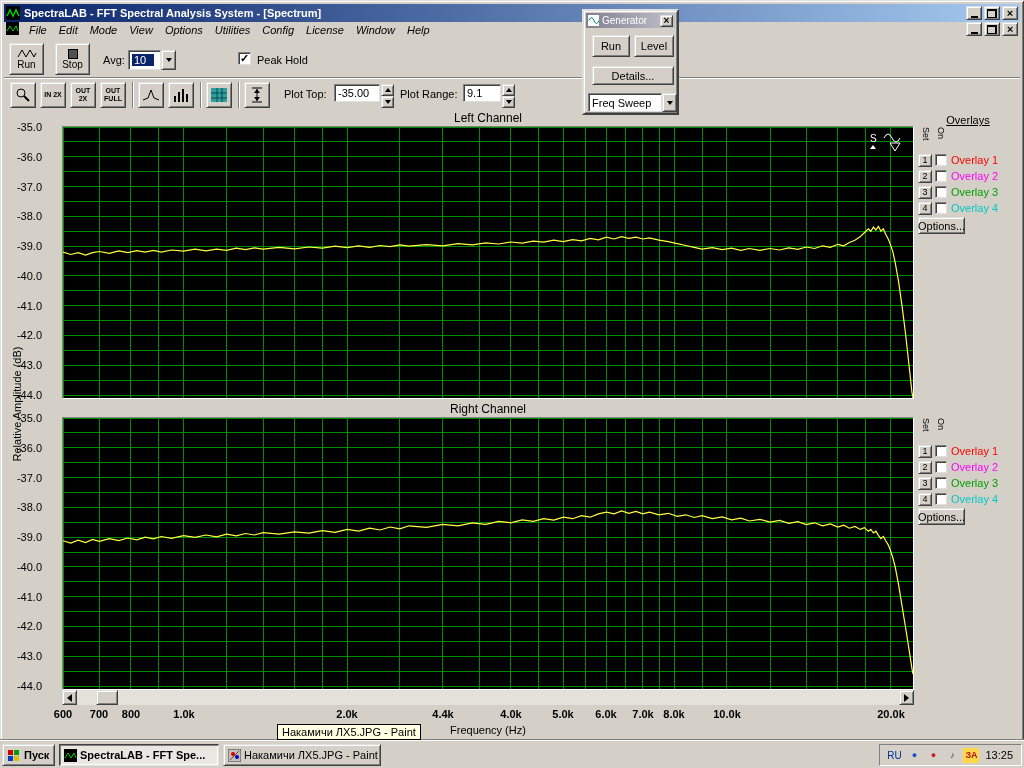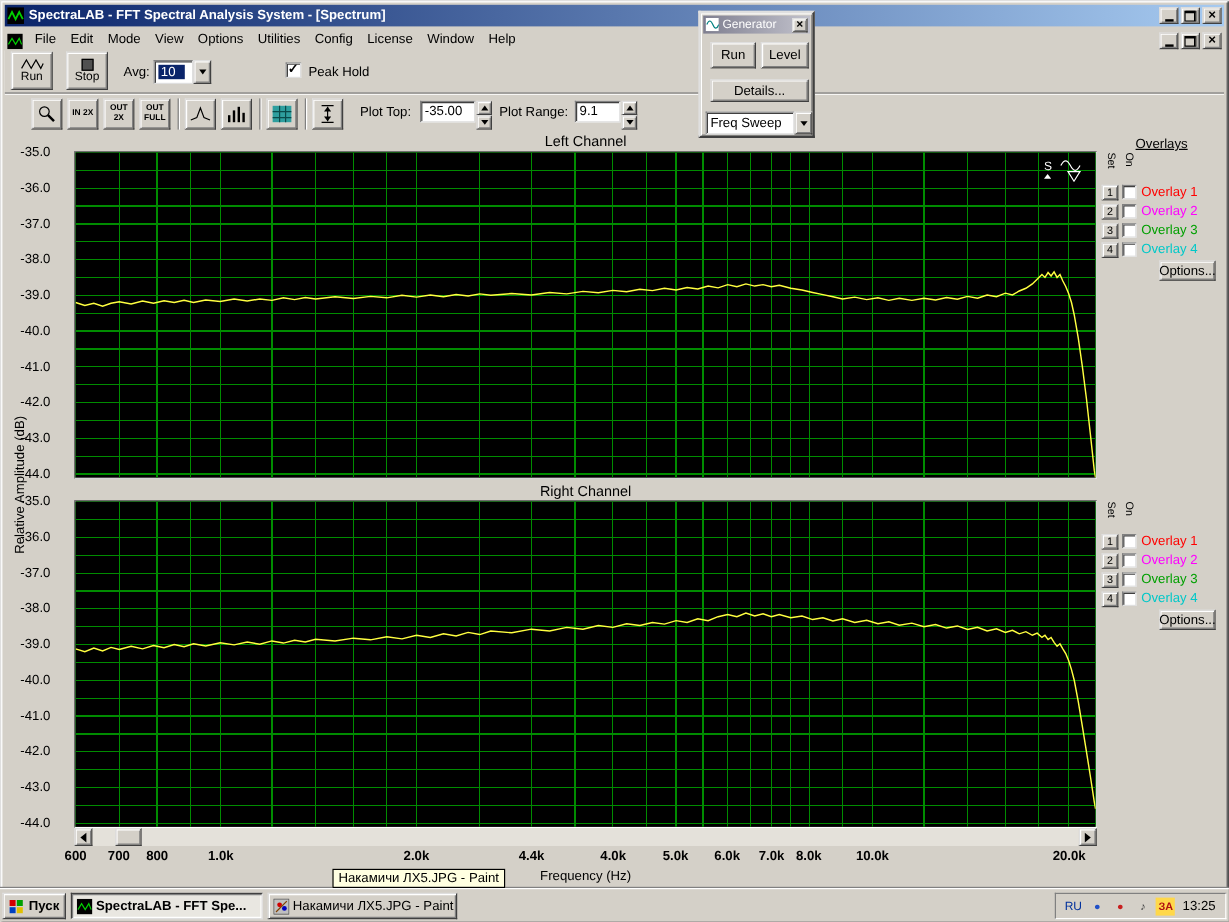--- a/index.html
+++ b/index.html
@@ -26,27 +26,27 @@
   .ico-min { width:7px; height:2px; background:#000; margin-top:7px; }
   .ico-restore { position:relative; width:10px; height:9px; }
   .ico-restore::before { content:""; position:absolute; right:0; top:0; width:7px; height:6px;
                          border:1px solid #000; border-top-width:2px; background:#d4d0c8; }
   .ico-restore::after { content:""; position:absolute; left:0; bottom:0; width:7px; height:6px;
                         border:1px solid #000; border-top-width:2px; background:#d4d0c8; }
   .xglyph { font-weight:bold; font-size:11px; line-height:1; }
 
   
   .menubar { position:absolute; left:4px; top:22px; right:4px; height:19px;
-             display:flex; align-items:flex-end; padding:0 2px; }
+             display:flex; align-items:flex-start; padding:0 2px;font-style:italic; }
   .menu-item { padding:2px 6px; cursor:default; }
   .menubar .mdi-btns { margin-left:auto; display:flex; }
 
   
   .toolbar1 { position:absolute; left:4px; top:41px; right:4px; height:37px; border-bottom:1px solid #808080; box-shadow:0 1px 0 #fff; }
-  .toolbar2 { position:absolute; left:20px; top:79px; right:4px; height:32px; }
+  .toolbar2 { position:absolute; left:4px; top:79px; right:4px; height:32px; }
   .tbtn { position:absolute; display:flex; flex-direction:column; align-items:center; justify-content:center; }
   .tbtn .lbl { font-size:10px; }
   .mini-txt { font-size:7px; font-weight:bold; line-height:1.1; text-align:center; }
   .combo { position:absolute; display:flex; height:20px; }
   .combo-field { flex:1; background:#fff; border:1px solid; border-color:#808080 #dfdfdf #dfdfdf #808080;
                  box-shadow:inset 1px 1px 0 #404040; display:flex; align-items:center; padding:2px 3px;text-align:right; }
   .combo-sel { background:#0a246a; color:#fff; padding:0 8px 0 2px; }
   .combo-arrow { width:15px; display:flex; align-items:center; justify-content:center; }
   .tri-down { width:0; height:0; border:3px solid transparent; border-top:4px solid #000; margin-top:3px; }
   .tri-up-s { width:0; height:0; border:3px solid transparent; border-bottom:4px solid #000; margin-bottom:3px;}
@@ -74,21 +74,21 @@
   
   .ovheader { position:absolute; left:918px; width:100px; text-align:center; text-decoration:underline; }
   .ovpanel { position:absolute; left:918px; width:104px; }
   .vlabel { position:absolute; top:0; writing-mode:vertical-rl; font-size:9px; }
   .ovrow { position:absolute; left:0; height:16px; display:flex; align-items:center; }
   .ovnum { width:14px; height:13px; font-size:9px; display:flex; align-items:center; justify-content:center; margin-right:3px; }
   .ovcheck { width:12px; height:12px; background:#fff; border:1px solid; border-color:#808080 #dfdfdf #dfdfdf #808080;
              box-shadow:inset 1px 1px 0 #404040; margin-right:4px; }
   .ovlabel { font-size:11px; white-space:nowrap; }
   .options-btn { position:absolute; left:0; width:47px; height:17px; font-size:11px;
-                 display:flex; align-items:center; justify-content:center; font-family:"Liberation Sans",sans-serif;margin-left:48px; }
+                 display:flex; align-items:center; justify-content:center; font-family:"Liberation Sans",sans-serif; }
 
   
   .hscroll { position:absolute; left:62px; top:690px; width:852px; height:15px; background:#e4e1da; }
   .sb-btn { position:absolute; top:0; width:15px; height:15px; display:flex; align-items:center; justify-content:center; }
   .tri-left { width:0; height:0; border:4px solid transparent; border-right:5px solid #000; margin-left:-4px; }
   .tri-right { width:0; height:0; border:4px solid transparent; border-left:5px solid #000; margin-right:-4px; }
   .sb-thumb { position:absolute; top:0; width:22px; height:15px; }
 
   
   .genwin { position:absolute; left:582px; top:9px; width:97px; height:106px; z-index:10;

